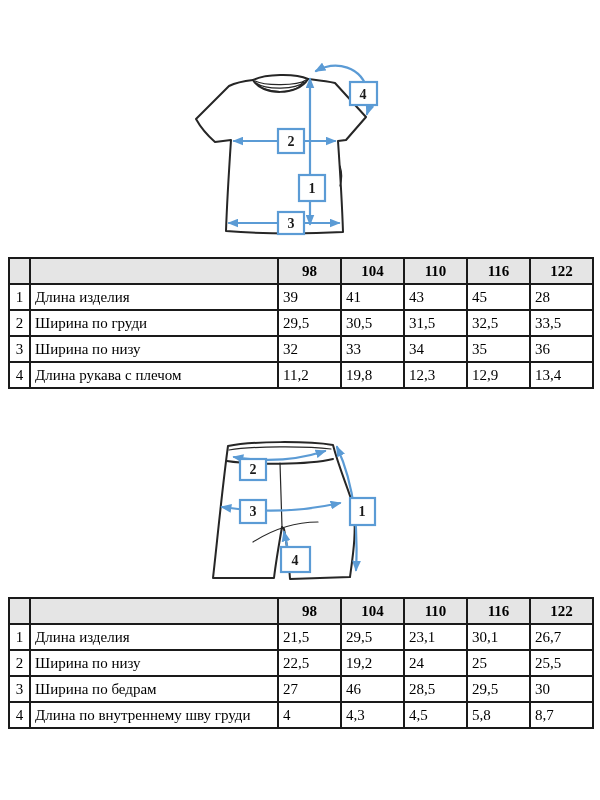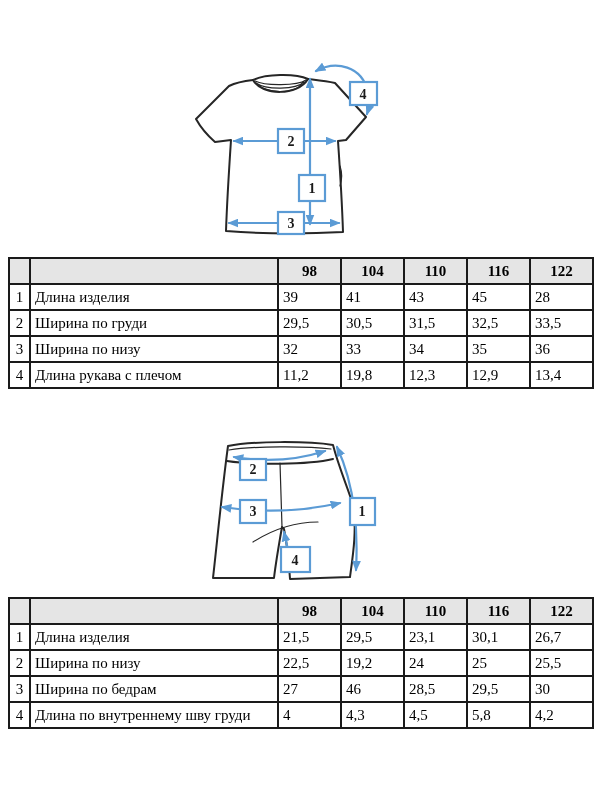--- a/index.html
+++ b/index.html
@@ -249,18 +249,18 @@
           <td class="cell-val">29,5</td>
           <td class="cell-val">30</td>
         </tr>
         <tr>
           <td class="cell-num">4</td>
           <td class="cell-label">Длина по внутреннему шву груди</td>
           <td class="cell-val">4</td>
           <td class="cell-val">4,3</td>
           <td class="cell-val">4,5</td>
           <td class="cell-val">5,8</td>
-          <td class="cell-val">4,2</td>
+          <td class="cell-val">8,7</td>
         </tr>
       </tbody>
     </table>
 
 </div>
 
 </body></html>

